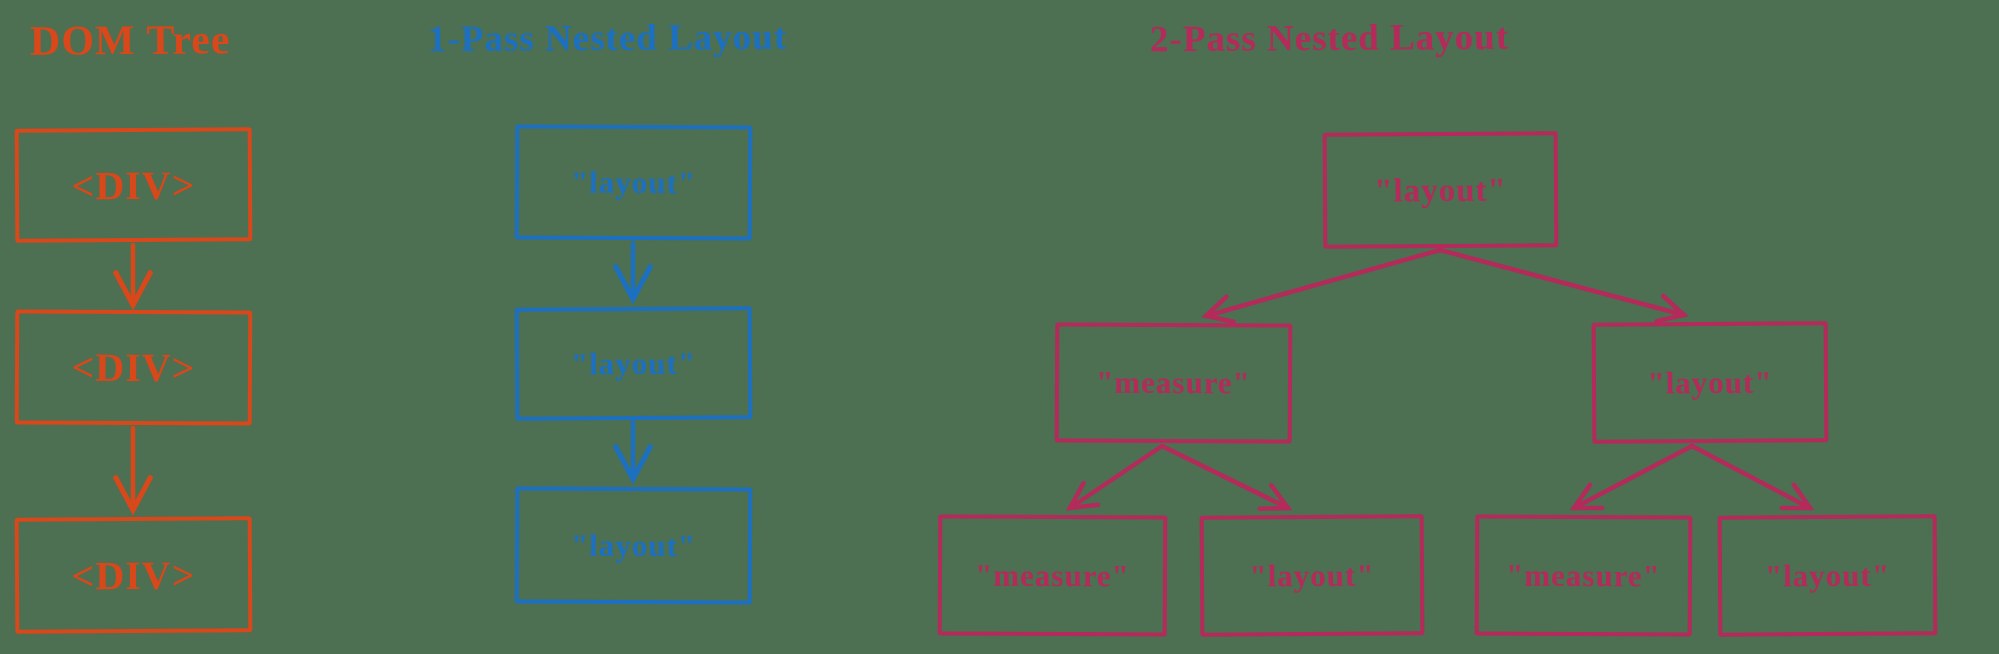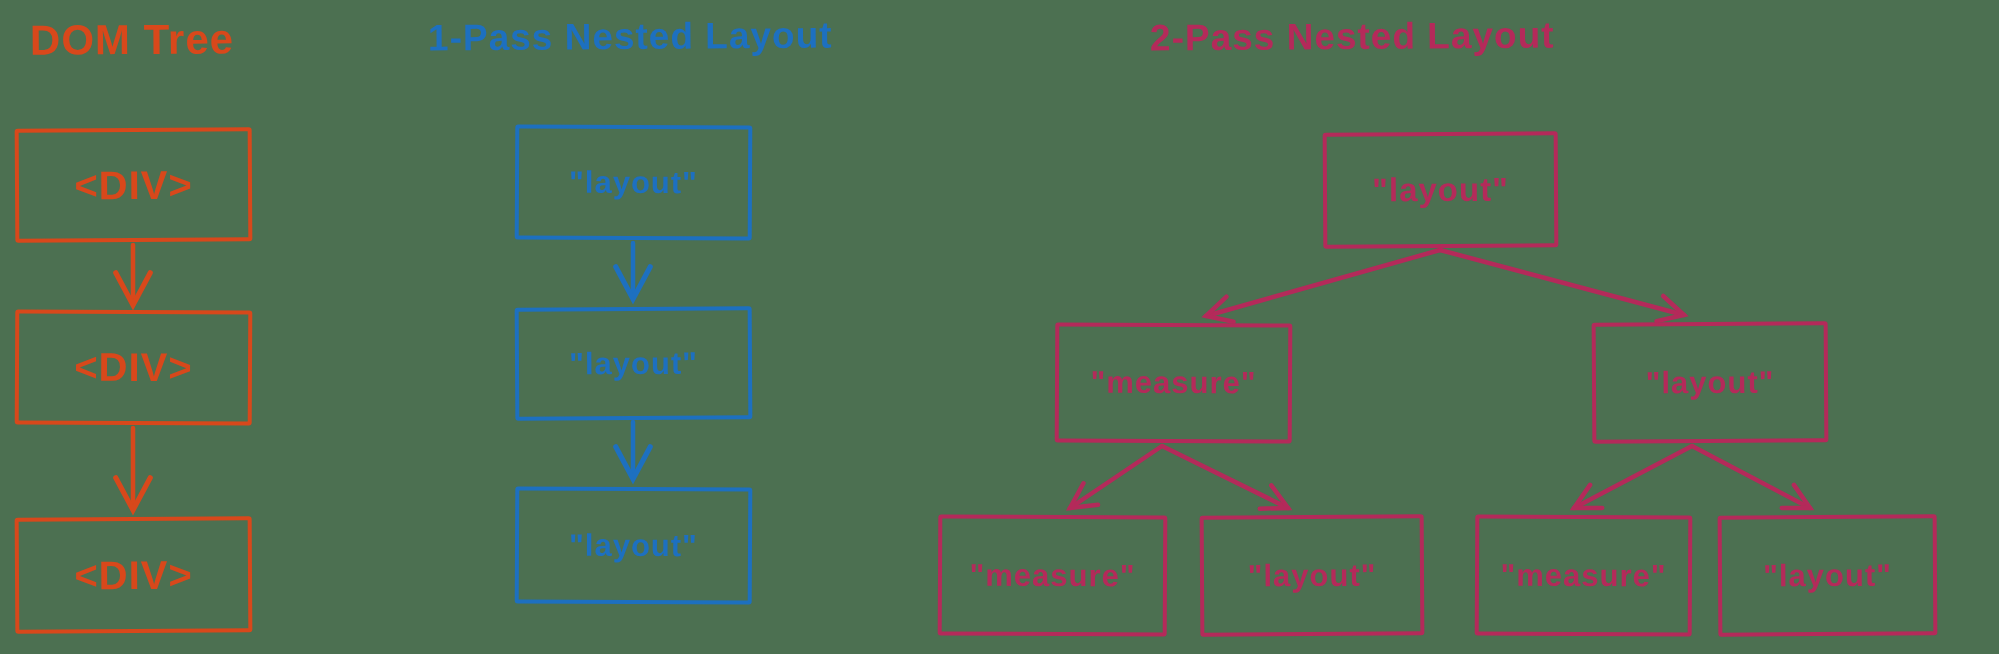--- a/index.html
+++ b/index.html
@@ -2,21 +2,21 @@
 <html style="--bg: #4c7051; --dom-tree: #d8481b; --one-pass: #1d70c0; --two-pass: #b42a5a;"><head>
 <meta charset="utf-8">
 <style>
   html, body { margin: 0; padding: 0; background: #3c5a42; }
   .canvas {
     position: relative;
     width: 1999px;
     height: 654px;
     background: var(--bg, #4c7051);
     overflow: hidden;
-    font-family: Liberation Sans, sans-serif;
+    font-family: Liberation Serif, serif;
   }
   .sec-dom  { color: var(--dom-tree, #d8481b); }
   .sec-one  { color: var(--one-pass, #1d70c0); }
   .sec-two  { color: var(--two-pass, #b42a5a); }
   .title {
     position: absolute;
     font-weight: 700;
     white-space: nowrap;
     letter-spacing: 1px;
     transform: rotate(-0.4deg);

